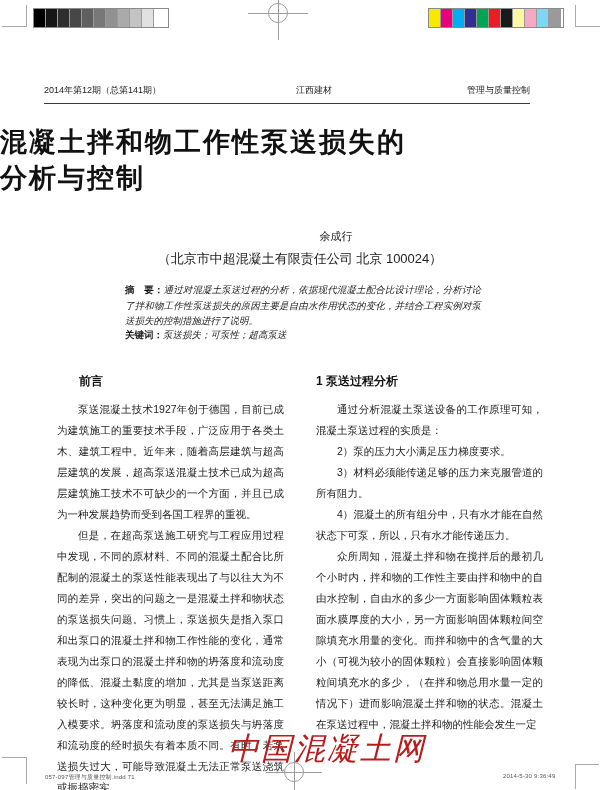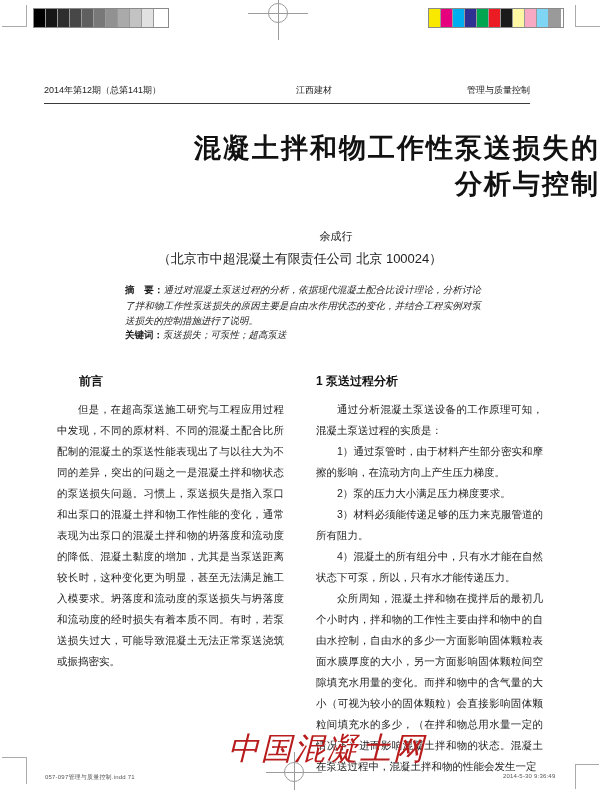--- a/index.html
+++ b/index.html
@@ -31,21 +31,21 @@
   .crop-bl{left:2px;top:757px;width:24px;height:26px;border-right:1px solid #aaa;border-top:1px solid #aaa;}
   .crop-br{left:575px;top:764px;width:23px;height:24px;border-left:1px solid #aaa;border-top:1px solid #aaa;}
   
   .header{
     position:absolute;left:44px;top:84px;width:486px;
     display:flex;justify-content:space-between;align-items:flex-end;
     font-size:9px;color:#222;border-bottom:1.5px solid #3a3a3a;padding-bottom:6px;
   }
   
   .title{
-    position:absolute;left:0;width:600px;top:130px;text-align:right;
+    position:absolute;left:0;width:600px;top:124px;text-align:left;
     font-size:27px;font-weight:bold;line-height:36px;letter-spacing:2px;color:#111;
   }
   .author{position:absolute;left:0;width:600px;top:229px;text-align:center;font-size:11px;color:#222;padding-left:36px;}
   .affiliation{position:absolute;left:0;width:600px;top:250px;text-align:center;font-size:13px;color:#222;}
   
   .abstract{position:absolute;left:125px;width:356px;top:282px;font-size:9.5px;line-height:15.5px;text-align:justify;}
   .keywords{position:absolute;left:125px;width:356px;top:329px;font-size:9.5px;}
   .blk-label{font-weight:bold;font-family:"Liberation Sans",sans-serif;font-style:normal;}
   .kai{font-family:"DejaVu Serif","Liberation Serif",serif;font-style:italic;color:#222;}
   
@@ -118,28 +118,28 @@
     <span class="blk-label">摘　要：</span><span class="kai">通过对混凝土泵送过程的分析，依据现代混凝土配合比设计理论，分析讨论了拌和物工作性泵送损失的原因主要是自由水作用状态的变化，并结合工程实例对泵送损失的控制措施进行了说明。</span>
   </div>
   <div class="keywords">
     <span class="blk-label">关键词：</span><span class="kai">泵送损失；可泵性；超高泵送</span>
   </div>
 
   <div class="columns">
     <div class="col">
       <h2 class="indent">前言</h2>
       <div>
+          <p class="body-p">泵送混凝土技术1927年创于德国，目前已成为建筑施工的重要技术手段，广泛应用于各类土木、建筑工程中。近年来，随着高层建筑与超高层建筑的发展，超高泵送混凝土技术已成为超高层建筑施工技术不可缺少的一个方面，并且已成为一种发展趋势而受到各国工程界的重视。</p>
           <p class="body-p">但是，在超高泵送施工研究与工程应用过程中发现，不同的原材料、不同的混凝土配合比所配制的混凝土的泵送性能表现出了与以往大为不同的差异，突出的问题之一是混凝土拌和物状态的泵送损失问题。习惯上，泵送损失是指入泵口和出泵口的混凝土拌和物工作性能的变化，通常表现为出泵口的混凝土拌和物的坍落度和流动度的降低、混凝土黏度的增加，尤其是当泵送距离较长时，这种变化更为明显，甚至无法满足施工入模要求。坍落度和流动度的泵送损失与坍落度和流动度的经时损失有着本质不同。有时，若泵送损失过大，可能导致混凝土无法正常泵送浇筑或振捣密实。</p>
         </div>
     </div>
     <div class="col">
       <h2>1 泵送过程分析</h2>
       <div>
           <p class="body-p">通过分析混凝土泵送设备的工作原理可知，混凝土泵送过程的实质是：</p>
-          <p class="body-p">1）通过泵管时，由于材料产生部分密实和摩擦的影响，在流动方向上产生压力梯度。</p>
           <p class="body-p">2）泵的压力大小满足压力梯度要求。</p>
           <p class="body-p">3）材料必须能传递足够的压力来克服管道的所有阻力。</p>
           <p class="body-p">4）混凝土的所有组分中，只有水才能在自然状态下可泵，所以，只有水才能传递压力。</p>
           <p class="body-p">众所周知，混凝土拌和物在搅拌后的最初几个小时内，拌和物的工作性主要由拌和物中的自由水控制，自由水的多少一方面影响固体颗粒表面水膜厚度的大小，另一方面影响固体颗粒间空隙填充水用量的变化。而拌和物中的含气量的大小（可视为较小的固体颗粒）会直接影响固体颗粒间填充水的多少，（在拌和物总用水量一定的情况下）进而影响混凝土拌和物的状态。混凝土在泵送过程中，混凝土拌和物的性能会发生一定</p>
         </div>
 
     </div>
   </div>
 
   <div class="watermark" style="color: #b91c1c; font-style: italic;">中国混凝土网</div>

